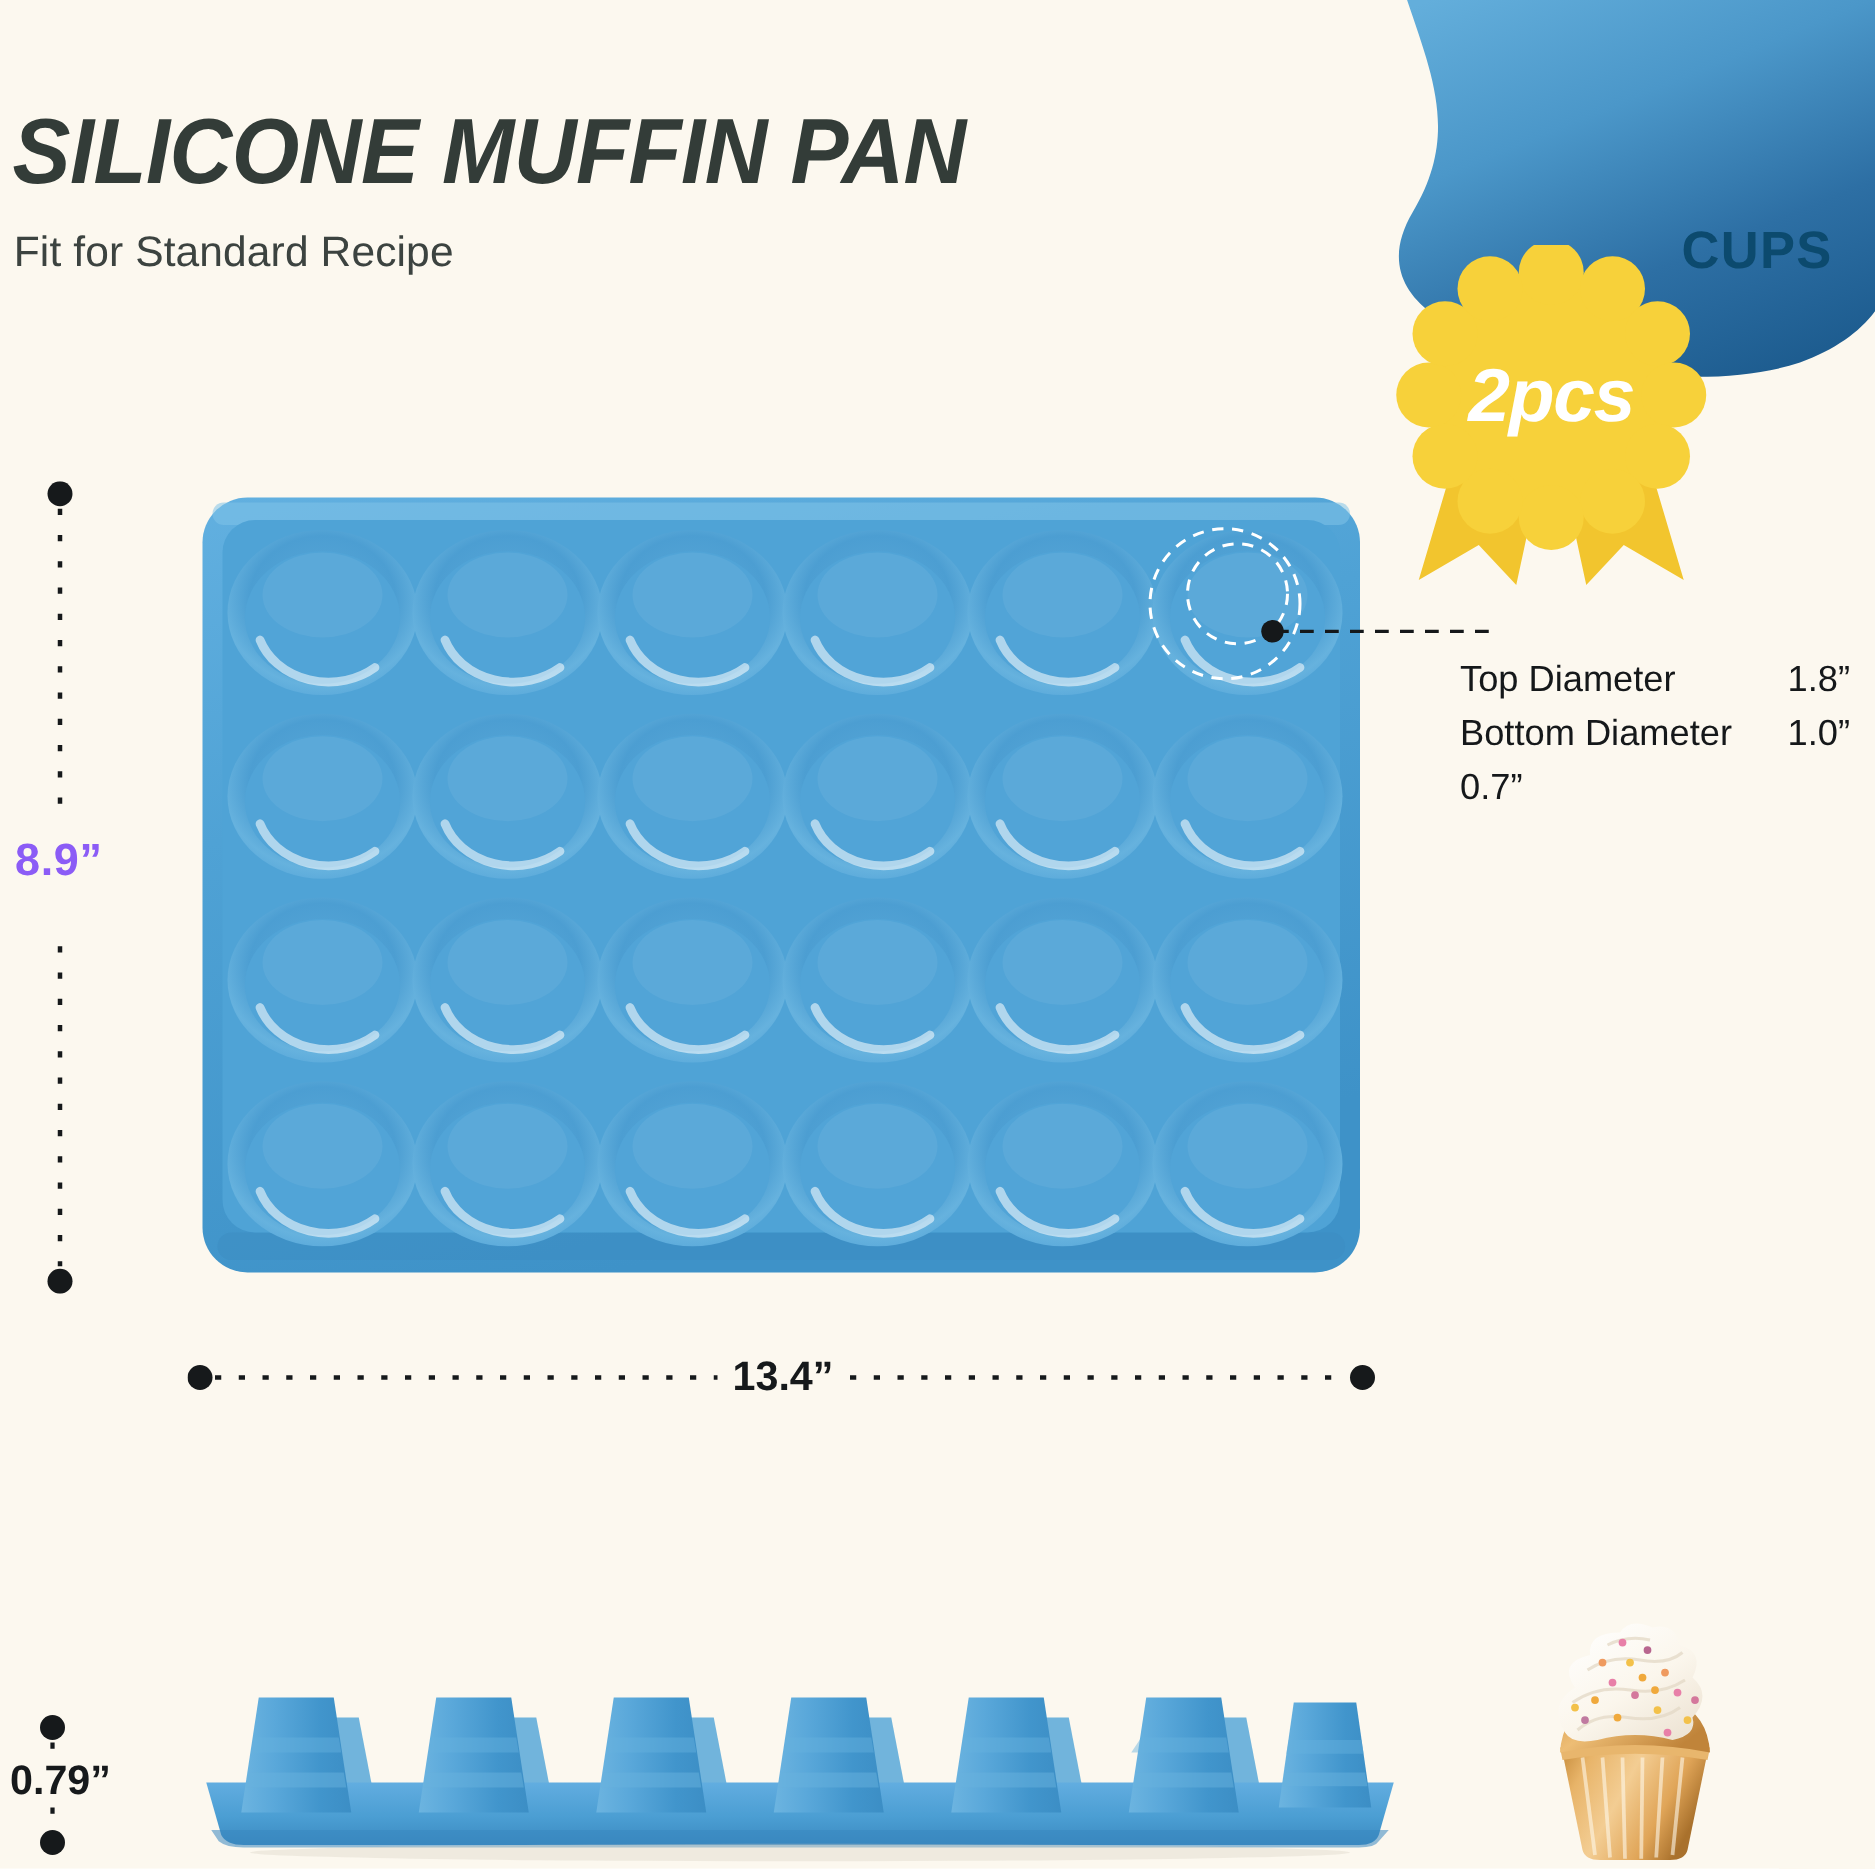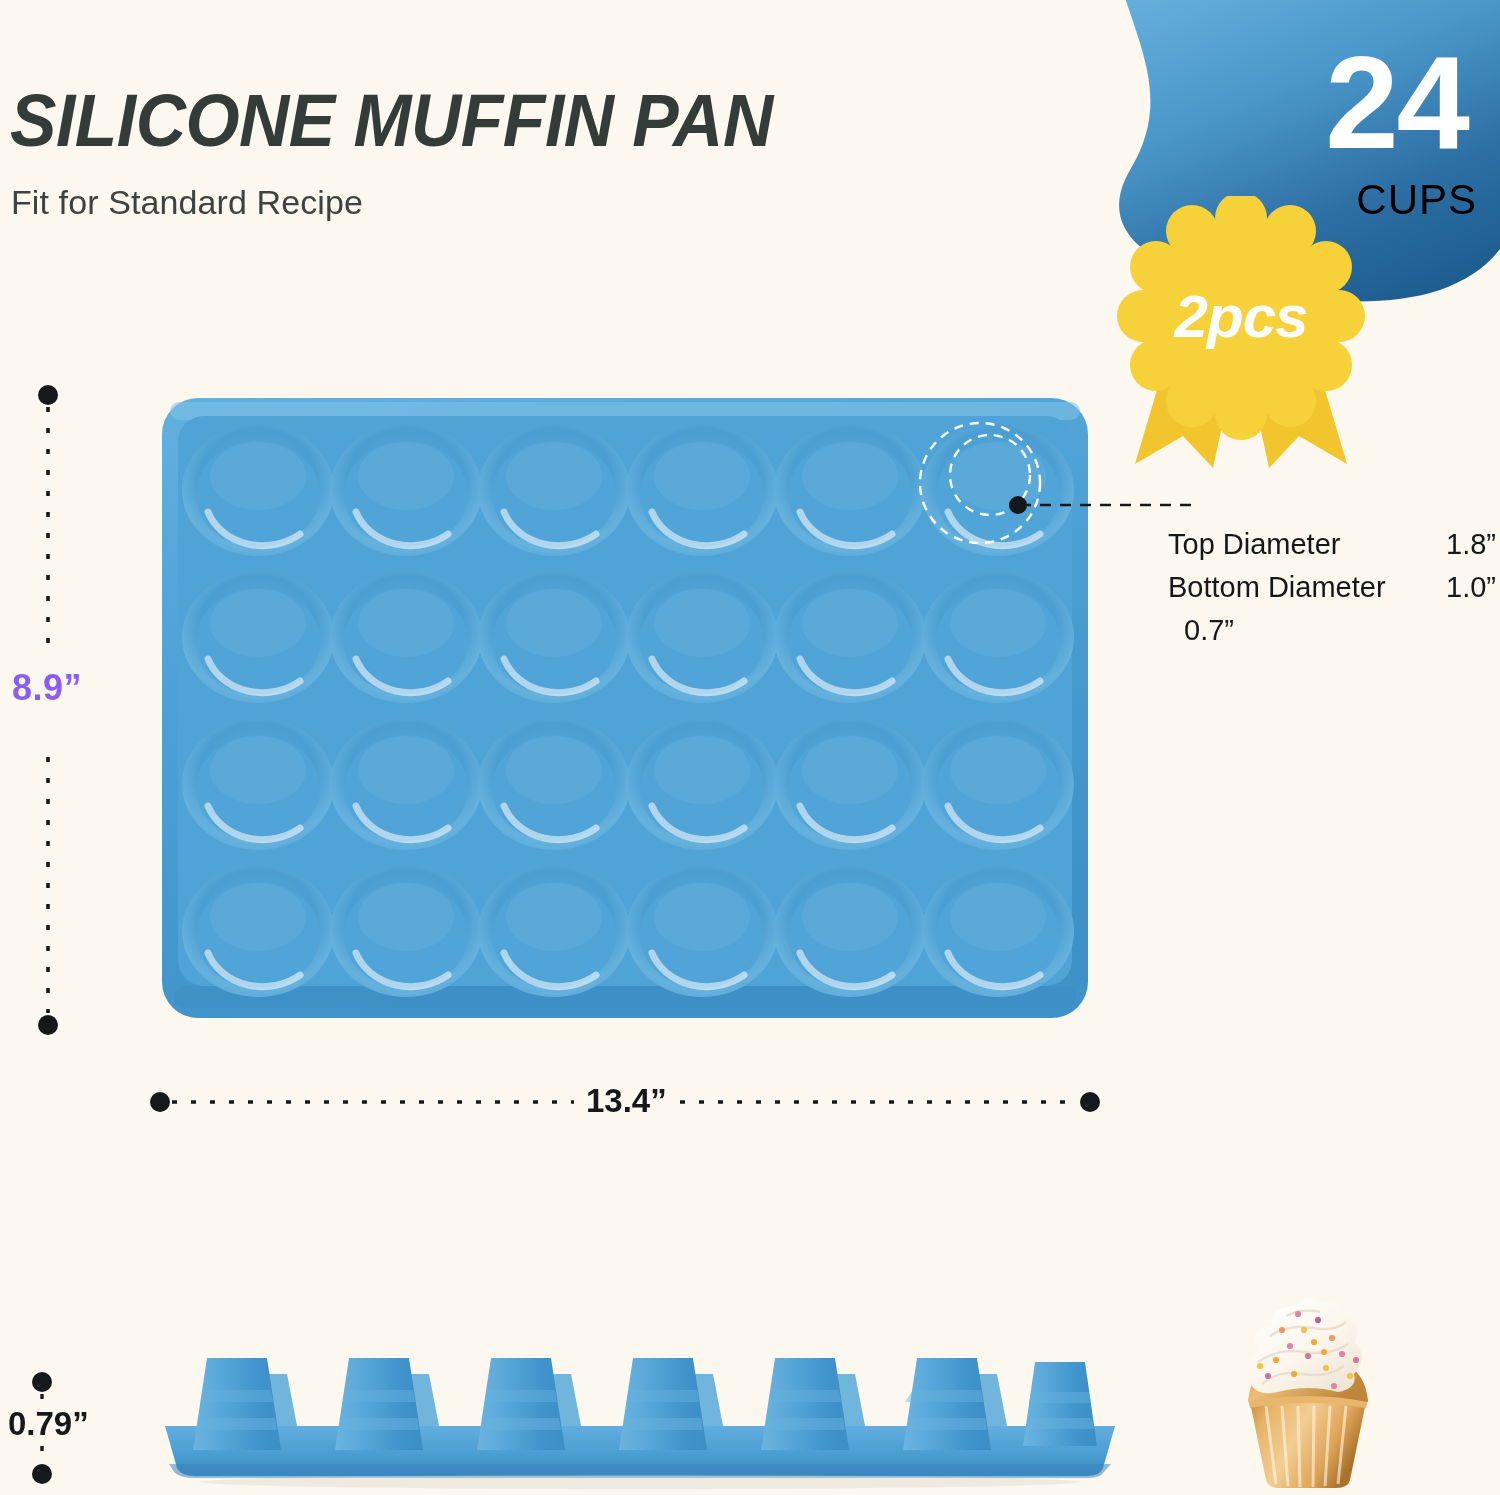--- a/index.html
+++ b/index.html
@@ -55,25 +55,25 @@
     right:32px;
     top:42px;
     font-size:132px;
     line-height:0.92;
     font-weight:bold;
     color:#ffffff;
     letter-spacing:-2px;
   }
   .cups-label {
     position:absolute;
-    right:23px;
+    right:34px;
     top:176px;
     font-size:42px;
-    font-weight:normal;
-    color:#000000;
+    font-weight:bold;
+    color:#0c4a6e;
     letter-spacing:1px;
   }
 
   
   .rosette {
     position:absolute;
     left:1105px;
     top:196px;
     width:272px;
     height:278px;
@@ -116,21 +116,21 @@
     position:absolute;
     left:1168px;
     top:523px;
     font-size:29px;
     color:#15181a;
     line-height:43px;
     white-space:nowrap;
   }
   .spec-row { display:flex; }
   .spec-label { width:262px; }
-  .spec-value { text-align:left;margin-left:16px; }
+  .spec-value { text-align:left; }
 
   
   .dim-v-left { position:absolute; left:28px; top:385px; width:40px; height:650px; }
   .dim-v-left-label {
     position:absolute;
     left:12px;
     top:667px;
     font-size:36px;
     font-weight:bold;
     color:#8b5cf6;
@@ -176,21 +176,20 @@
         <stop offset="100%" stop-color="#1d5c8f"></stop>
       </linearGradient>
     </defs>
     <path d="M 36,-20
              C 60,60 92,110 50,180
              C 18,235 60,270 130,290
              C 210,312 300,320 360,300
              C 420,278 440,240 440,190
              L 440,-20 Z" fill="url(#blueGrad)"></path>
   </svg>
-  <div class="cups-count">24</div>
   <div class="cups-label">CUPS</div>
 
   <svg class="rosette" viewBox="0 0 272 278">
 
     <path d="M 62,160 L 30,268 L 78,240 L 108,272 L 130,170 Z" fill="#f2c52e"></path>
     <path d="M 210,160 L 242,268 L 194,240 L 164,272 L 142,170 Z" fill="#f2c52e"></path>
 
     <g fill="#f7d13a">
       <circle cx="136" cy="120" r="95"></circle>
       <circle cx="136" cy="22" r="26"></circle>

